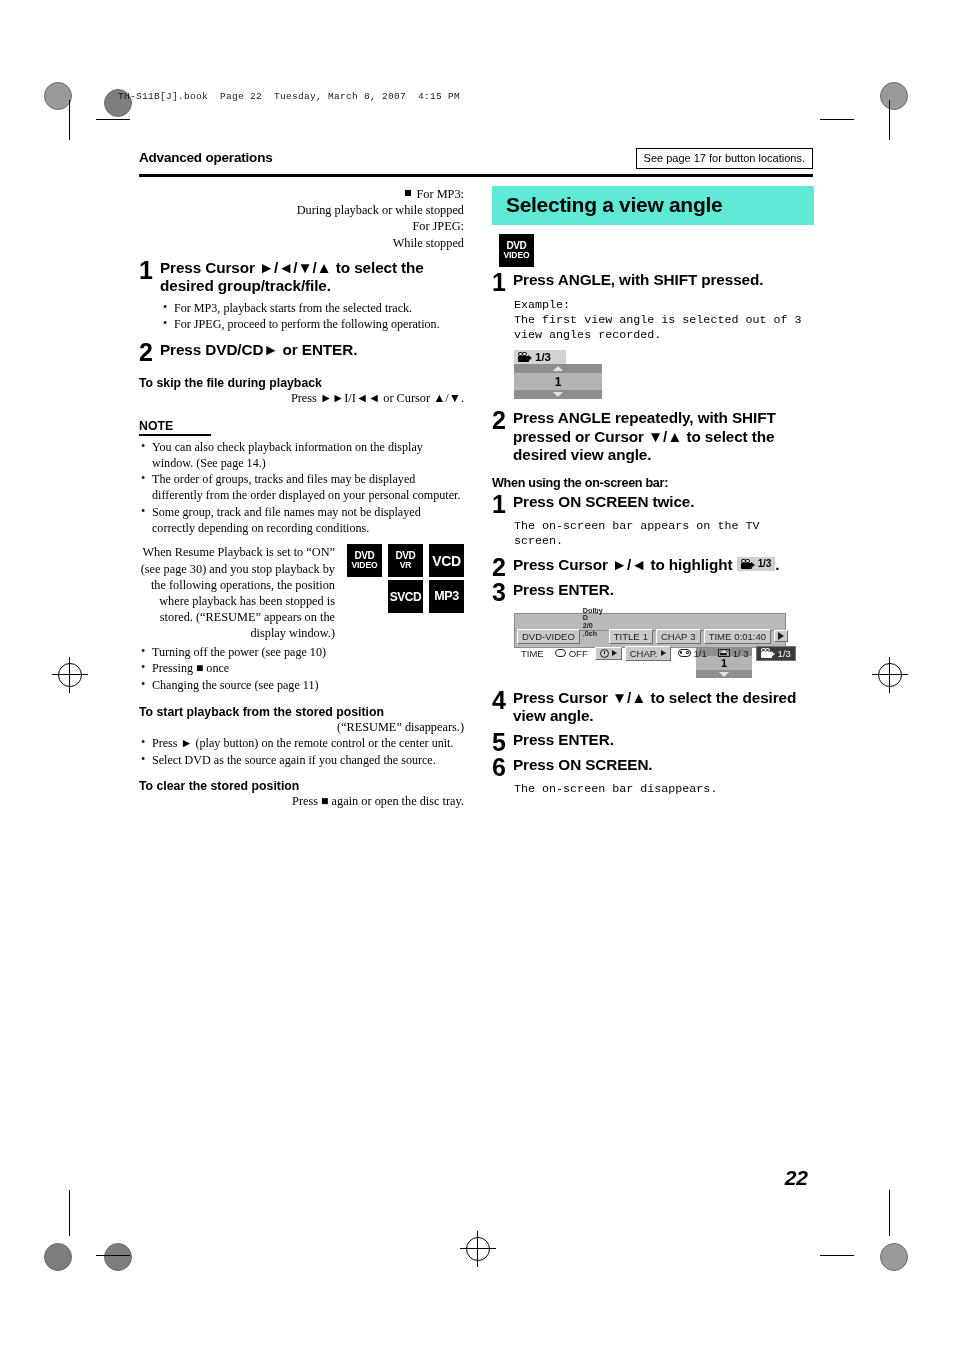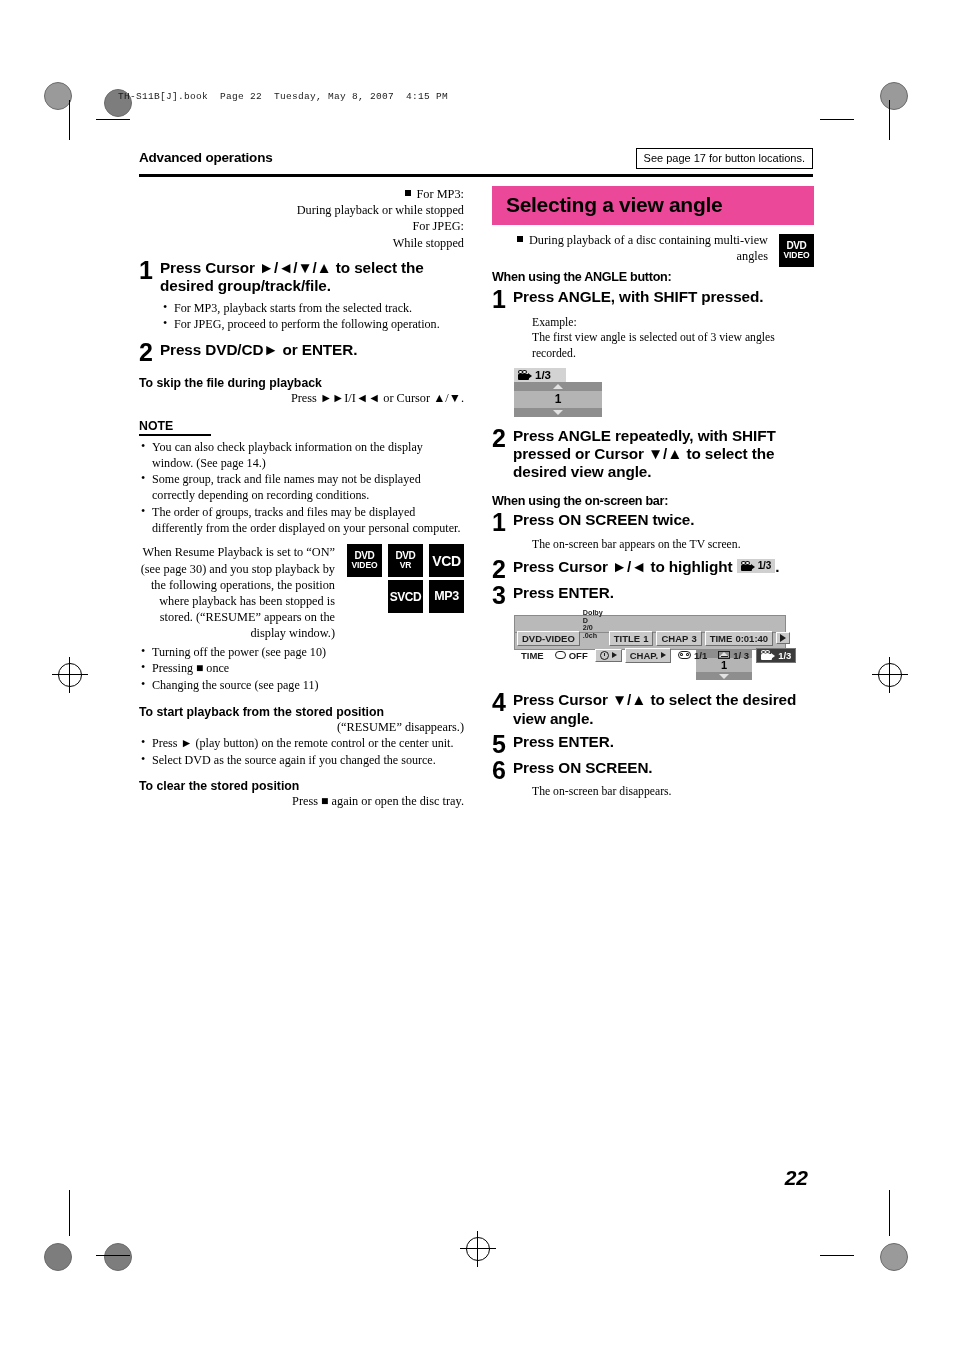--- a/index.html
+++ b/index.html
@@ -52,33 +52,33 @@
     font-family:"Liberation Serif",serif;font-size:12.1px;line-height:1.3;}
   .bullet-block li:before{content:"•";position:absolute;left:2px;top:-1px;}
 
   
   .step{display:flex;align-items:flex-start;margin-top:8px;}
   .step .num{font-family:"Liberation Sans",sans-serif;font-weight:bold;
     font-size:25px;line-height:.95;width:21px;flex:0 0 21px;}
   .step .txt{font-family:"Liberation Sans",sans-serif;font-weight:bold;
     font-size:15.3px;line-height:1.2;letter-spacing:-.1px;}
   .step-sub{margin-left:22px;}
-  .step-note{margin-left:40px;font-family:Liberation Serif, serif;
+  .step-note{margin-left:22px;font-family:Liberation Mono, monospace;
     font-size:11.7px;line-height:1.3;}
 
   .subhead{font-family:"Liberation Sans",sans-serif;font-weight:bold;
     font-size:12.3px;margin-top:11px;}
   .subhead-cond{font-family:"Liberation Sans",sans-serif;font-weight:bold;
     font-size:12.6px;letter-spacing:-.3px;margin-top:10px;}
   .note-hd{font-family:"Liberation Sans",sans-serif;font-weight:bold;font-size:12.3px;
     display:inline-block;border-bottom:2px solid #000;padding-bottom:1px;
     padding-right:38px;margin-top:13px;}
 
   
-  .banner{background:#ec4899;padding:7px 0 8px 14px;margin-top:18px;}
+  .banner{background:#5eead4;padding:7px 0 8px 14px;margin-top:18px;}
   .banner h2{margin:0;font-family:"Liberation Sans",sans-serif;font-weight:bold;
     font-size:21px;letter-spacing:-.3px;}
 
   
   .badges{position:relative;}
   .badge{display:inline-flex;flex-direction:column;align-items:center;justify-content:center;
     background:#000;color:#fff;border-left:3px solid #fff;
     font-family:"Liberation Sans",sans-serif;font-weight:bold;
     width:38px;height:33px;margin-left:3px;box-sizing:border-box;}
   .badge .b1{font-size:10px;line-height:1.02;letter-spacing:-.4px;}
@@ -108,21 +108,21 @@
   .cam .lens{position:absolute;right:0;bottom:1px;width:0;height:0;
     border-top:3px solid transparent;border-bottom:3px solid transparent;border-left:4px solid #000;}
 
   
   .osb{margin:8px 0 0 22px;width:272px;font-family:"Liberation Sans",sans-serif;}
   .osb-row{background:#b9b9b9;display:flex;align-items:center;
     border:1px solid #8a8a8a;box-sizing:border-box;}
   .osb-row.r1{height:18px;padding:0 2px;}
   .osb-row.r2{height:17px;padding:0 2px;border-top:none;}
   .cell{background:#c9c9c9;border:1px solid #fff;border-right-color:#6f6f6f;border-bottom-color:#6f6f6f;
-    font-size:9.5px;font-weight:bold;color:#1c1c1c;padding:1px 4px;margin-right:3px;
+    font-size:9.5px;font-weight:normal;color:#1c1c1c;padding:1px 4px;margin-right:3px;
     display:flex;align-items:center;gap:3px;white-space:nowrap;box-sizing:border-box;margin-top:28px;}
   .cell.flat{background:transparent;border:none;}
   .cell.sel{background:#3b3b3b;color:#fff;border-color:#777;}
   .cell.sel .cam .body{background:#fff;}
   .cell.sel .cam .r1,.cell.sel .cam .r2{border-color:#fff;background:#3b3b3b;}
   .cell.sel .cam .lens{border-left-color:#fff;}
   .dolby{font-size:7.2px;line-height:1.05;font-weight:bold;color:#1c1c1c;margin-right:6px;}
   .spacer{flex:1;}
   .tri-r{width:0;height:0;border-top:4px solid transparent;border-bottom:4px solid transparent;border-left:6px solid #1c1c1c;}
   .loop{display:inline-block;width:11px;height:8px;border:1.4px solid #1c1c1c;border-radius:4px;box-sizing:border-box;position:relative;}
@@ -163,21 +163,21 @@
   <div class="reg reg-target" style="left:466px;top:1237px;"></div>
   <div class="crop-v" style="left:69px;top:100px;height:40px;"></div>
   <div class="crop-v" style="left:889px;top:100px;height:40px;"></div>
   <div class="crop-v" style="left:69px;top:1190px;height:46px;"></div>
   <div class="crop-v" style="left:889px;top:1190px;height:46px;"></div>
   <div class="crop-h" style="left:96px;top:119px;width:34px;"></div>
   <div class="crop-h" style="left:96px;top:1255px;width:34px;"></div>
   <div class="crop-h" style="left:820px;top:1255px;width:34px;"></div>
   <div class="crop-h" style="left:820px;top:119px;width:34px;"></div>
 
-  <div class="filehdr">TH-S11B[J].book  Page 22  Tuesday, May 8, 2007  4:15 PM</div>
+  <div class="filehdr">TH-S11B[J].book  Page 22  Tuesday, March 8, 2007  4:15 PM</div>
 
   <div class="runhead">Advanced operations</div>
   <div class="seepage">See page 17 for button locations.</div>
   <div class="rule"></div>
 
   <div class="col col-l">
 
     <div class="serif" style="margin-bottom:2px;">
       <span class="sq"></span><span>For MP3:</span><br>
       <span style="margin-left:12px;display:inline-block">During playback or while stopped</span><br>
@@ -198,22 +198,22 @@
       <div class="num">2</div>
       <div class="txt">Press DVD/CD► or ENTER.</div>
     </div>
 
     <div class="subhead">To skip the file during playback</div>
     <div class="serif">Press ►►I/I◄◄ or Cursor ▲/▼.</div>
 
     <div class="note-hd">NOTE</div>
     <ul class="bullet-block" style="margin-top:4px;">
       <li>You can also check playback information on the display window. (See page 14.)</li>
+      <li>The order of groups, tracks and files may be displayed differently from the order displayed on your personal computer.</li>
       <li>Some group, track and file names may not be displayed correctly depending on recording conditions.</li>
-      <li>The order of groups, tracks and files may be displayed differently from the order displayed on your personal computer.</li>
     </ul>
 
     
 
     <div style="display:flex;align-items:flex-start;margin-top:8px;">
       <div class="serif" style="width:205px;">When Resume Playback is set to “ON” (see page 30) and you stop playback by the following operations, the position where playback has been stopped is stored. (“RESUME” appears on the display window.)</div>
       <div class="badges" style="margin-left:6px;">
         <div class="badge-row">
           <div class="badge">
             <span class="b1">DVD</span>
@@ -255,26 +255,20 @@
     <div class="serif">Press ■ again or open the disc tray.</div>
   </div>
 
   <div class="col col-r">
 
     <div class="banner" style="margin-top:0;">
       <h2>Selecting a view angle</h2>
     </div>
 
     <div style="display:flex;align-items:flex-start;margin-top:7px;">
-      <div style="flex:1;">
-        <div class="serif" style="width:276px;">
-          <span class="sq"></span><span>During playback of a disc containing multi-view angles</span>
-        </div>
-        <div class="subhead-cond" style="margin-top:6px;">When using the ANGLE button:</div>
-      </div>
       <div class="badge" style="margin-left:4px;margin-top:2px;">
         <span class="b1">DVD</span>
         <span class="b2">VIDEO</span>
       </div>
     </div>
 
     <div class="step" style="margin-top:4px;">
       <div class="num">1</div>
       <div class="txt">Press ANGLE, with SHIFT pressed.</div>
     </div>

